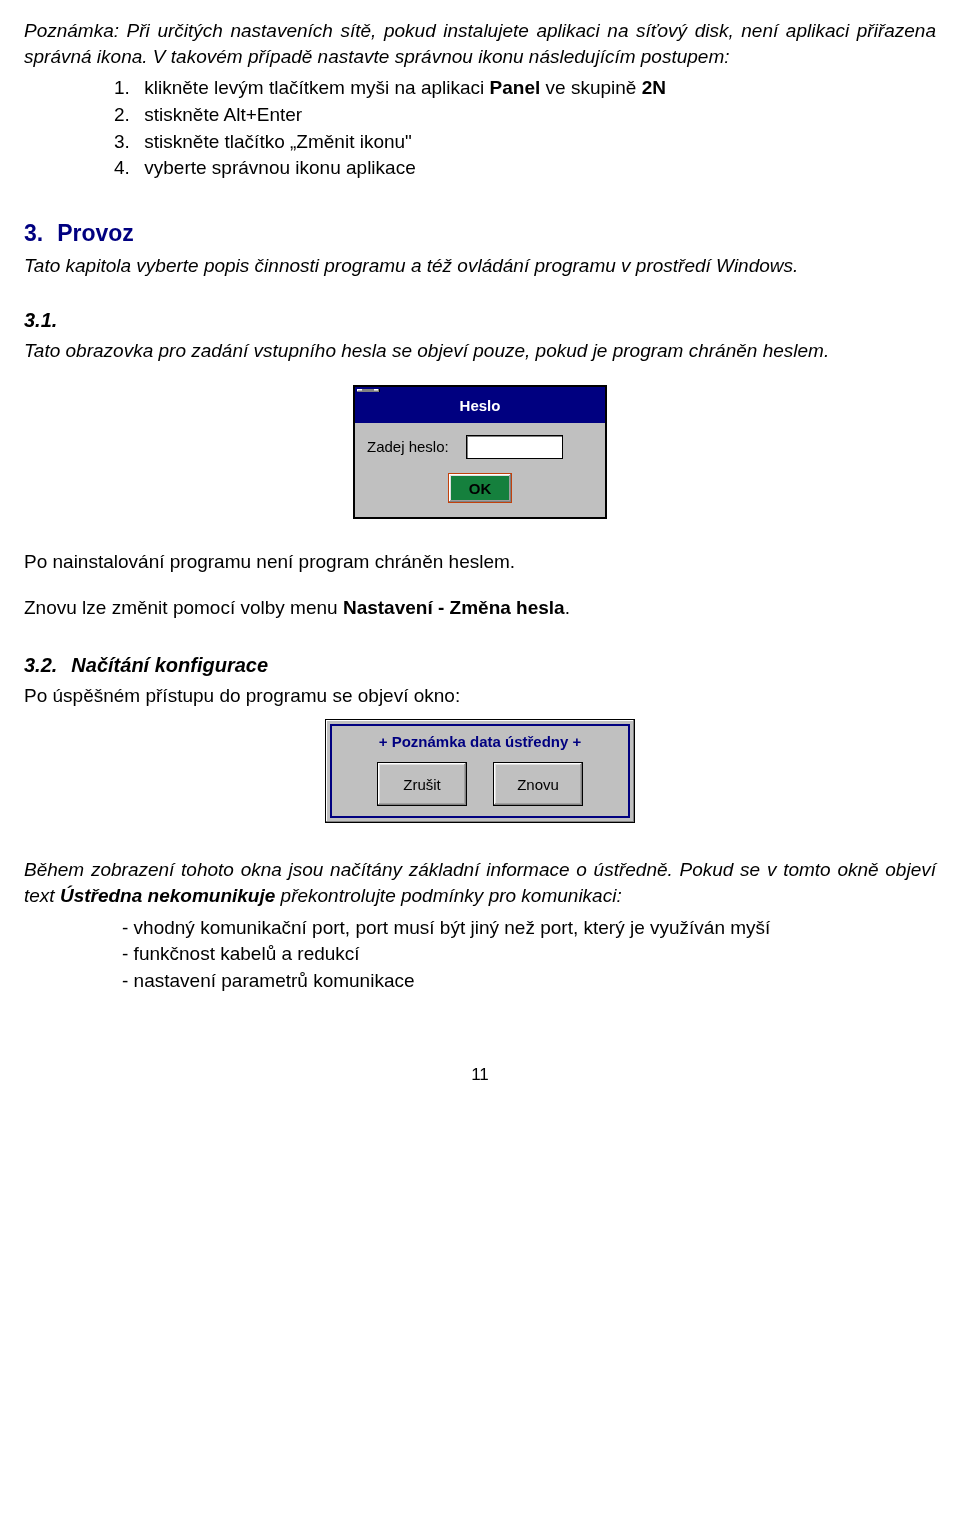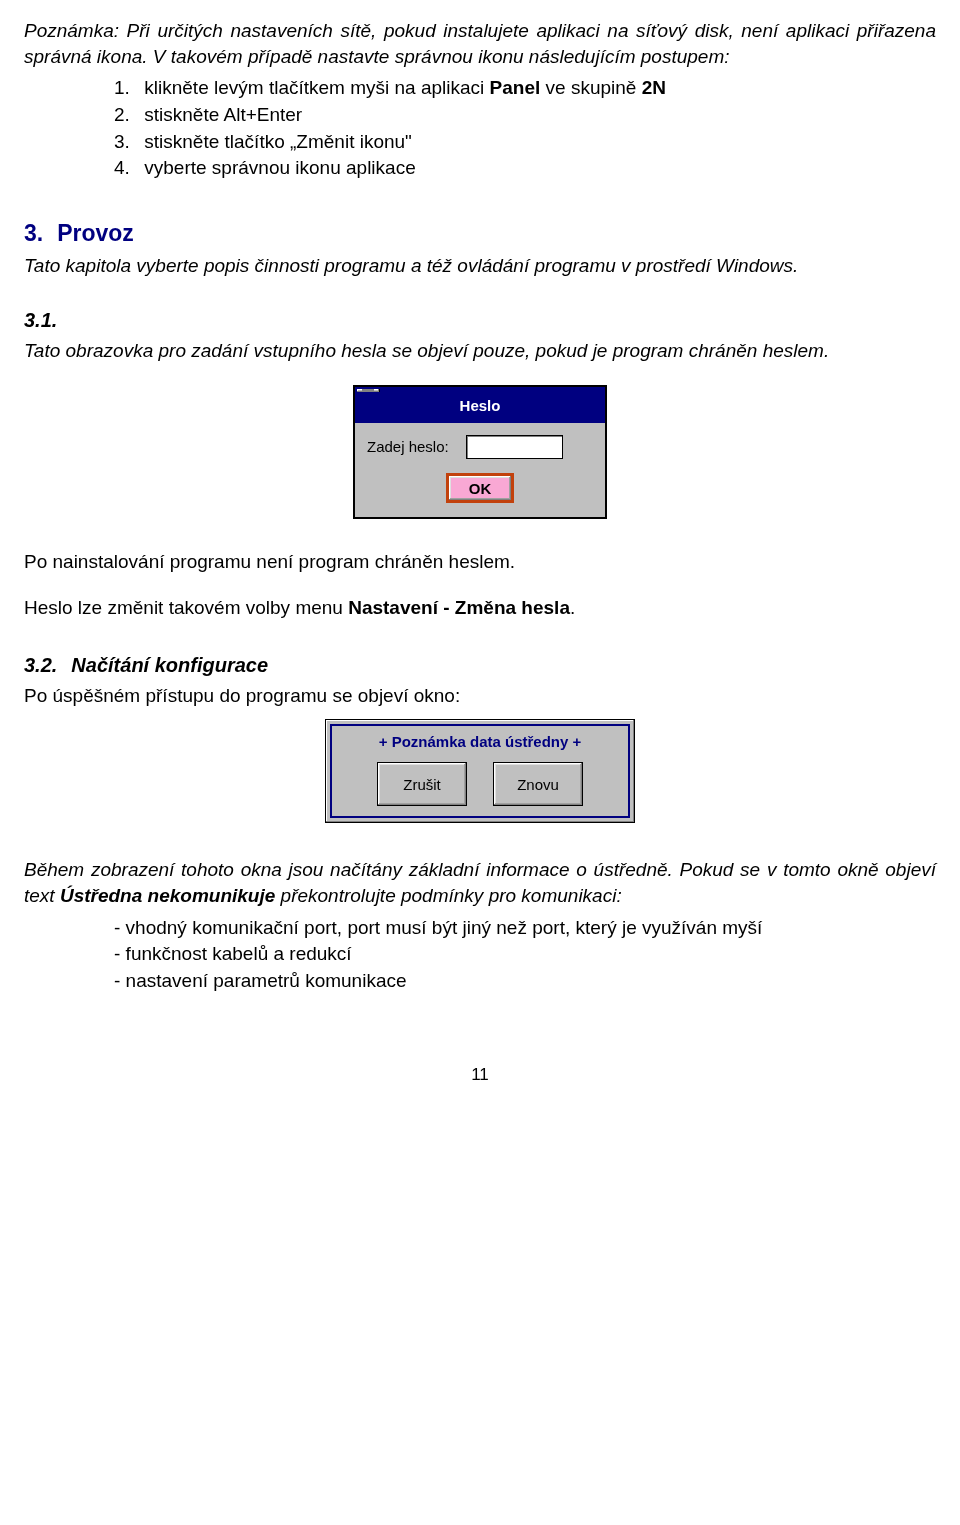--- a/index.html
+++ b/index.html
@@ -59,22 +59,22 @@
   .dlg1-title-text { flex: 1; text-align: center; line-height: 24px; }
   .dlg1-body { padding: 12px 12px 14px 12px; }
   .dlg1-row { display: flex; align-items: center; gap: 17px; margin-bottom: 14px; }
   .dlg1-input {
     width: 95px; height: 22px;
     background: #fff;
     border: 1px solid #000;
     box-shadow: inset 1px 1px 0 #808080;
   }
   .btn3d {
-    background: #f9a8d4;
-    border: 3px solid #c2410c;
+    background: #15803d;
+    border: 1px solid #c2410c;
     box-shadow: inset -1px -1px 0 #808080, inset 1px 1px 0 #fff,
                 inset -2px -2px 0 #a0a0a0, inset 2px 2px 0 #dfdfdf;
     font-weight: bold;
     font-family: inherit;
     font-size: 15px;
     height: 30px;
     padding: 4px 20px;
     cursor: pointer;
   }
   .dlg1-btn-row { text-align: center; }
@@ -103,21 +103,21 @@
     box-shadow: inset -1px -1px 0 #808080, inset 1px 1px 0 #fff,
                 inset -2px -2px 0 #a0a0a0, inset 2px 2px 0 #dfdfdf;
     font-family: inherit;
     font-size: 15px;
     height: 44px;
     width: 90px;
     cursor: pointer;
   }
 
   .bullets { padding-left: 90px; margin-top: 6px; }
-  .bullets div { margin: 1px 0; }
+  .bullets div { margin: 1px 8px; }
   .pagenum { text-align: center; font-size: 17px; margin-top: 70px; }
 </style>
 </head>
 <body>
 
 <div class="block justify">
   <span>Poznámka: Při určitých nastaveních sítě, pokud instalujete aplikaci na síťový disk, není aplikaci přiřazena správná ikona. V</span><span> takovém případě nastavte správnou ikonu následujícím postupem:</span>
 </div>
 
 <div class="indent-list">
@@ -170,21 +170,21 @@
       <div class="dlg1-btn-row">
         <button class="btn3d">OK</button>
       </div>
     </div>
   </div>
 </div>
 
 <p>Po nainstalování programu není program chráněn heslem.</p>
 <div style="height:18px"></div>
 <p>
-  <span>Heslo lze změnit takovém volby menu </span><span class="bold">Nastavení - Změna hesla</span><span>.</span>
+  <span>Znovu lze změnit pomocí volby menu </span><span class="bold">Nastavení - Změna hesla</span><span>.</span>
 </p>
 
 <div style="height:30px"></div>
 
 <div class="sub-row">
   <span class="sub-num">3.2.</span>
   <span class="sub-title">Načítání konfigurace</span>
 </div>
 <p>Po úspěšném přístupu do programu se objeví okno:</p>
 

